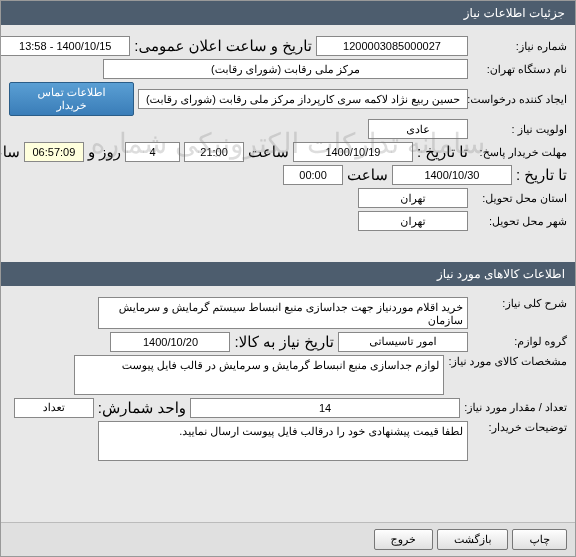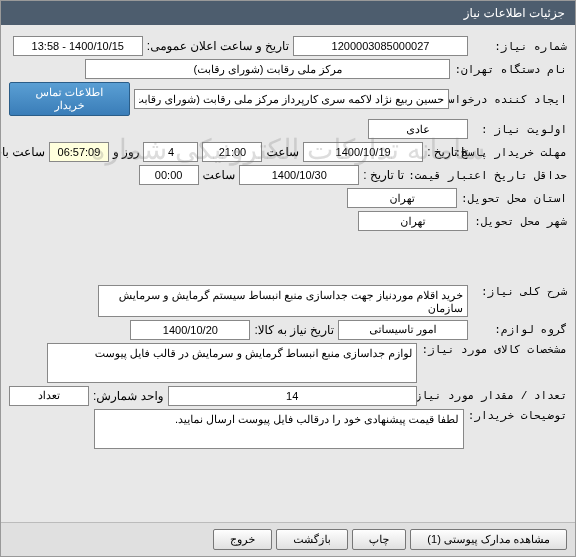--- a/index.html
+++ b/index.html
@@ -37,24 +37,23 @@
   align-items: center;
   margin: 3px 0;
   gap: 4px;
 }
 .label {
   font-size: 11px;
   color: #000;
   white-space: nowrap;
   min-width: 95px;
   text-align: right;
-  font-family: Liberation Mono, monospace;
 }
 .label-sm {
-  font-size: 12px;
+  font-size: 15px;
   color: #000;
   white-space: nowrap;
 }
 input[type="text"] {
   border: 1px solid #888;
   padding: 2px 4px;
   font-size: 11px;
   font-family: Tahoma, Arial, sans-serif;
   background: #fff;
   height: 20px;
@@ -149,39 +148,39 @@
       <input type="text" class="field-date" value="1400/10/19" style="">
       <span class="label-sm">ساعت</span>
       <input type="text" class="field-tm" value="21:00" style="">
       <input type="text" class="field-sm" value="4" style="">
       <span class="label-sm">روز و</span>
       <input type="text" class="field-tm" style="background: rgb(255, 255, 221);" value="06:57:09">
       <span class="label-sm">ساعت باقی مانده</span>
     </div>
 
     <div class="row">
-      <span class="label">حداقل تاریخ اعتبار قیمت:</span>
       <span class="label-sm">تا تاریخ :</span>
       <input type="text" class="field-date" value="1400/10/30" style="">
       <span class="label-sm">ساعت</span>
       <input type="text" class="field-tm" value="00:00" style="">
     </div>
 
     <div class="row">
       <span class="label">استان محل تحویل:</span>
       <input type="text" style="width: 110px;" value="تهران">
     </div>
 
     <div class="row">
       <span class="label">شهر محل تحویل:</span>
       <input type="text" style="width: 110px;" value="تهران">
     </div>
 
   </div>
 
+  <div class="header-bar">اطلاعات کالاهای مورد نیاز</div>
 
   <div class="content content-wrap">
 
     <div class="row" style="align-items:flex-start">
       <span class="label">شرح کلی نیاز:</span>
       <textarea style="width: 370px; height: 32px;">خرید اقلام موردنیاز جهت جداسازی منبع انبساط سیستم گرمایش و سرمایش سازمان</textarea>
     </div>
 
     <div class="row">
       <span class="label">گروه لوازم:</span>
@@ -203,19 +202,18 @@
     </div>
 
     <div class="row" style="align-items:flex-start">
       <span class="label">توضیحات خریدار:</span>
       <textarea style="width: 370px; height: 40px;">لطفا قیمت پیشنهادی خود را درقالب فایل پیوست ارسال نمایید.</textarea>
     </div>
 
   </div>
 
   <div class="footer">
-    <button class="btn">مشاهده مدارک پیوستی (1)</button>
     <button class="btn">چاپ</button>
     <button class="btn">بازگشت</button>
     <button class="btn">خروج</button>
   </div>
 
 </div>
 
 </body></html>

